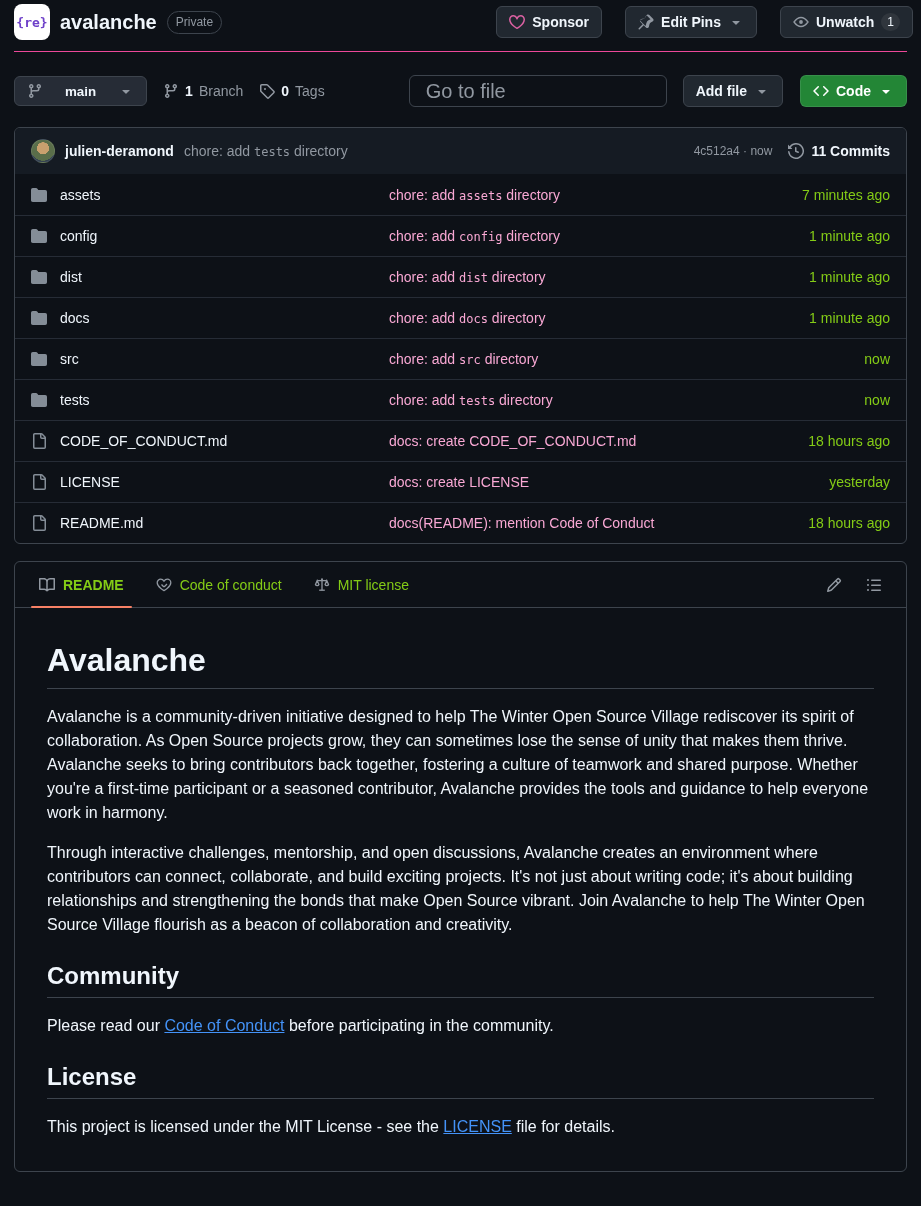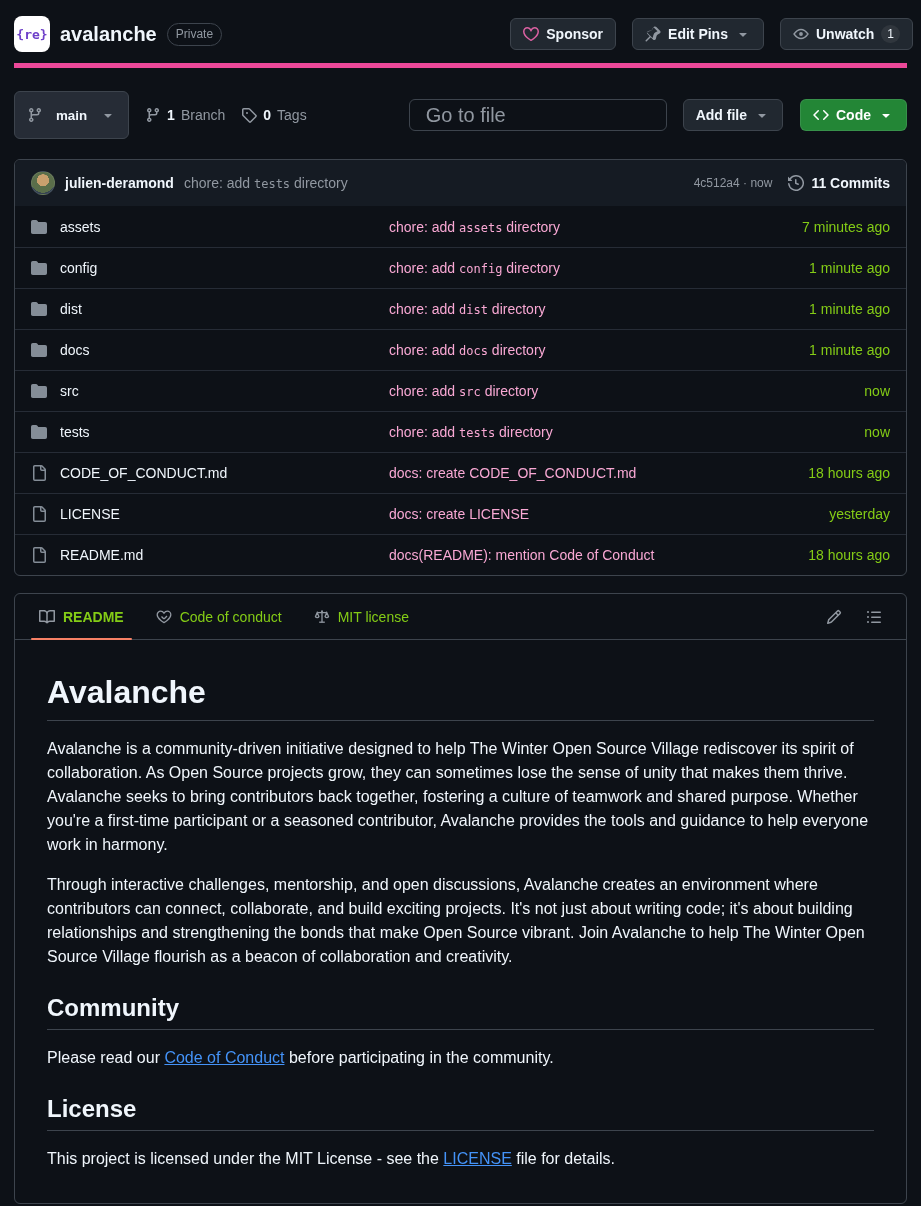--- a/index.html
+++ b/index.html
@@ -6,51 +6,51 @@
   html,body { width:921px; height:1206px; overflow:hidden; }
   body {
     background:#0d1117;
     color:#f0f6fc;
     font-family:"Liberation Sans", sans-serif;
     font-size:14px;
   }
   .page { padding:0 14px; }
 
   
-  .top-header { display:flex; align-items:center; padding:16px 0 11px; border-bottom:5px solid #ec4899; }
+  .top-header { display:flex; align-items:center; padding:4px 0 11px; border-bottom:1px solid #ec4899; }
   .org-logo {
     width:36px; height:36px; background:#ffffff; border-radius:8px;
     display:flex; align-items:center; justify-content:center;
     font-family:"DejaVu Sans Mono", monospace; font-weight:bold; font-size:13px; color:#6e40c9;
     cursor:pointer;
   }
   .repo-title { font-size:20px; font-weight:700; color:#f0f6fc; margin-left:10px; cursor:pointer; }
   .visibility-badge {
     margin-left:10px; border:1px solid #3d444d; border-radius:2em; color:#9198a1;
     font-size:12px; font-weight:500; padding:1px 8px 2px; line-height:18px;
   }
-  .header-actions { margin-left:auto; display:flex; gap:16px; margin-right:-6px; }
+  .header-actions { margin-left:auto; display:flex; gap:23px; margin-right:-6px; }
   .gh-btn {
     height:32px; display:inline-flex; align-items:center; gap:7px;
     background:#212830; border:1px solid #3d444d; border-radius:6px;
     color:#f0f6fc; font-size:14px; font-weight:600; padding:0 12px; cursor:pointer; white-space:nowrap;
   }
   .gh-btn svg { flex:none; }
   .icon-muted { fill:#9198a1; }
   .icon-muted-s { stroke:#9198a1; fill:none; stroke-width:1.3; }
   .heart { fill:#db61a2; }
   .counter {
     background:#30363d; border-radius:2em; font-size:12px; font-weight:500;
     padding:0 6px; line-height:18px; min-width:18px; text-align:center;
   }
 
   
   .repo-toolbar { display:flex; align-items:center; margin-top:23px; }
   .branch-btn {
-    height:48px; display:inline-flex; align-items:center; gap:13px;
+    height:30px; display:inline-flex; align-items:center; gap:22px;
     background:#262c36; border:1px solid #3d444d; border-radius:6px;
     color:#f0f6fc; font-weight:600; padding:0 12px; cursor:pointer;
   }
   .meta-link { display:inline-flex; align-items:center; gap:6px; margin-left:16px; color:#9198a1; cursor:pointer; }
   .meta-link b { color:#f0f6fc; font-weight:600; }
   .toolbar-right { margin-left:auto; display:flex; align-items:center; }
   .goto-box {
     width:258px; height:32px; border:1px solid #3d444d; border-radius:6px;
     display:flex; align-items:center; padding:0 8px; gap:8px;
   }

